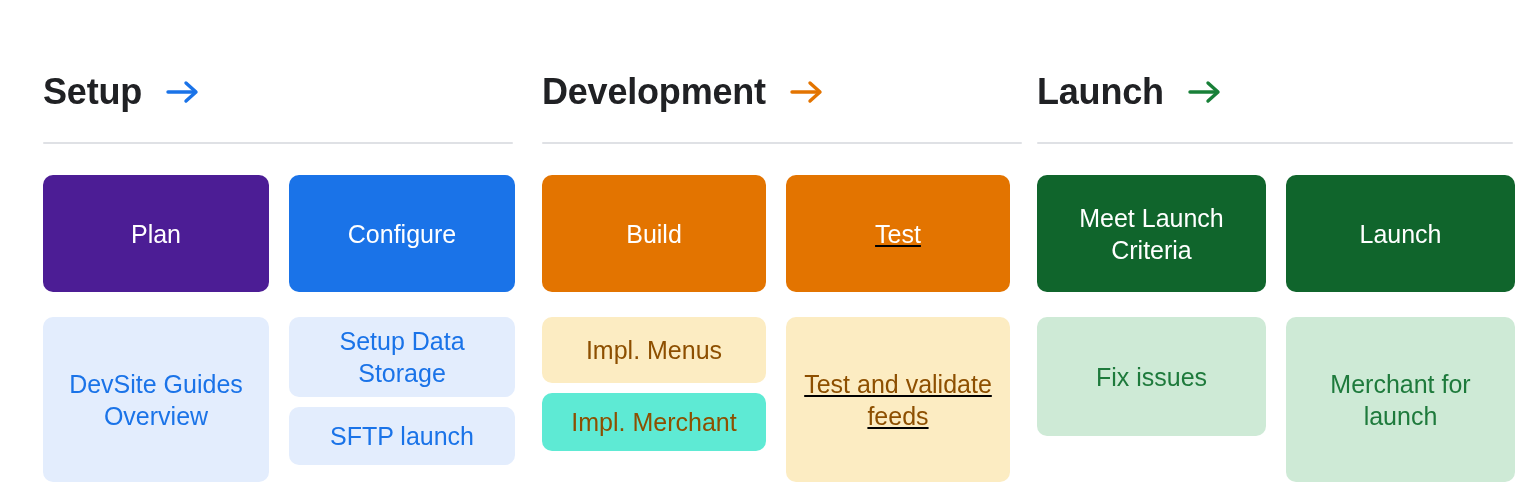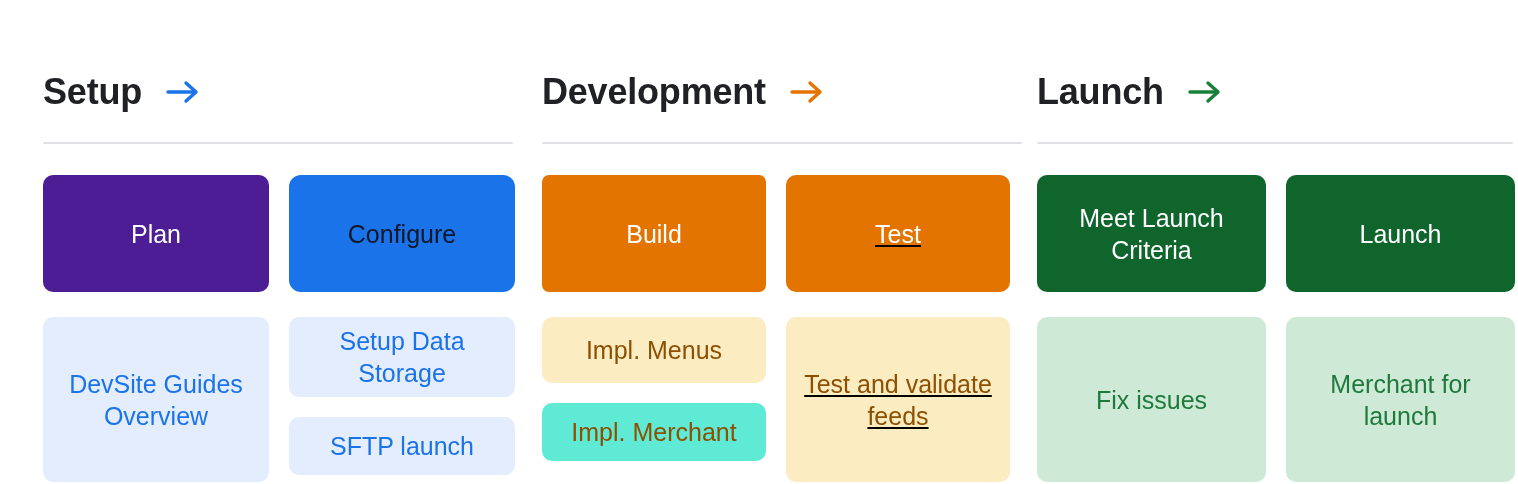--- a/index.html
+++ b/index.html
@@ -72,21 +72,21 @@
     font-weight:400;
     padding:4px 10px;
   }
   .card.primary{
     height:117px;
     color:#ffffff;
   }
   .sub-stack{
     display:flex;
     flex-direction:column;
-    gap:20px;
+    gap:10px;
   }
   .card.sub{ }
 
   
   .phase-setup .divider{background:#dfe1e5;}
   .phase-launch .divider{background:#dfe1e5;}
 </style>
 </head>
 <body>
 
@@ -101,40 +101,40 @@
       </div>
       <div class="divider" style="width: 470px; background: rgb(223, 225, 229);"></div>
       <div class="tracks">
         <div class="track" style="width: 226px;">
           <div class="card primary" style="background: #4c1d95; color: rgb(255, 255, 255);">Plan</div>
           <div class="sub-stack">
             <div class="card sub" style="background: rgb(227, 237, 253); color: rgb(26, 115, 232); height: 165px;">DevSite Guides Overview</div>
           </div>
         </div>
         <div class="track" style="width: 226px;">
-          <div class="card primary" style="background: rgb(26, 115, 232); color: #0f172a; border-radius: 12px;">Configure</div>
+          <div class="card primary" style="background: rgb(26, 115, 232); color: #ffffff;">Configure</div>
           <div class="sub-stack">
             <div class="card sub" style="background: rgb(227, 237, 253); color: rgb(26, 115, 232); height: 80px;">Setup Data Storage</div>
             <div class="card sub" style="background: rgb(227, 237, 253); color: rgb(26, 115, 232); height: 58px;">SFTP launch</div>
           </div>
         </div>
       </div>
     </div>
     <div class="phase phase-development" style="width: 495px;">
       <div class="phase-header">
         <div class="phase-title">Development</div>
         <span class="arrow-icon"><svg viewBox="0 0 34 28" width="34" height="28" aria-hidden="true">
             <path d="M2 14 H29" stroke="#e37400" stroke-width="3.4" stroke-linecap="round" fill="none"></path>
             <path d="M20 5 L30 14 L20 23" stroke="#e37400" stroke-width="3.4" stroke-linecap="round" stroke-linejoin="round" fill="none"></path>
           </svg></span>
       </div>
       <div class="divider" style="width: 480px; background: rgb(223, 225, 229);"></div>
       <div class="tracks">
         <div class="track" style="width: 229px;">
-          <div class="card primary" style="background: rgb(227, 116, 0); color: rgb(255, 255, 255); border-radius: 7px;">Build</div>
+          <div class="card primary" style="background: rgb(227, 116, 0); color: rgb(255, 255, 255);">Build</div>
           <div class="sub-stack">
             <div class="card sub" style="background: rgb(252, 236, 194); color: rgb(141, 79, 0); height: 66px;">Impl. Menus</div>
             <div class="card sub" style="background: #5eead4; color: rgb(141, 79, 0); height: 58px;">Impl. Merchant</div>
           </div>
         </div>
         <div class="track" style="width: 229px; text-decoration: underline;">
           <div class="card primary" style="background: rgb(227, 116, 0); color: rgb(255, 255, 255);">Test</div>
           <div class="sub-stack">
             <div class="card sub" style="background: rgb(252, 236, 194); color: rgb(141, 79, 0); height: 165px;">Test and validate feeds</div>
           </div>
@@ -147,21 +147,21 @@
         <span class="arrow-icon"><svg viewBox="0 0 34 28" width="34" height="28" aria-hidden="true">
             <path d="M2 14 H29" stroke="#188038" stroke-width="3.4" stroke-linecap="round" fill="none"></path>
             <path d="M20 5 L30 14 L20 23" stroke="#188038" stroke-width="3.4" stroke-linecap="round" stroke-linejoin="round" fill="none"></path>
           </svg></span>
       </div>
       <div class="divider" style="width: 476px; background: rgb(223, 225, 229);"></div>
       <div class="tracks">
         <div class="track" style="width: 229px;">
           <div class="card primary" style="background: rgb(16, 101, 44); color: rgb(255, 255, 255);">Meet Launch Criteria</div>
           <div class="sub-stack">
-            <div class="card sub" style="background: rgb(206, 234, 214); color: rgb(30, 122, 60); height: 165px;">Fix issues</div>
+            <div class="card sub" style="background: rgb(206, 234, 214); color: rgb(30, 122, 60); height: 119px;">Fix issues</div>
           </div>
         </div>
         <div class="track" style="width: 229px;">
           <div class="card primary" style="background: rgb(16, 101, 44); color: rgb(255, 255, 255);">Launch</div>
           <div class="sub-stack">
             <div class="card sub" style="background: rgb(206, 234, 214); color: rgb(30, 122, 60); height: 165px;">Merchant for launch</div>
           </div>
         </div>
       </div>
     </div>

